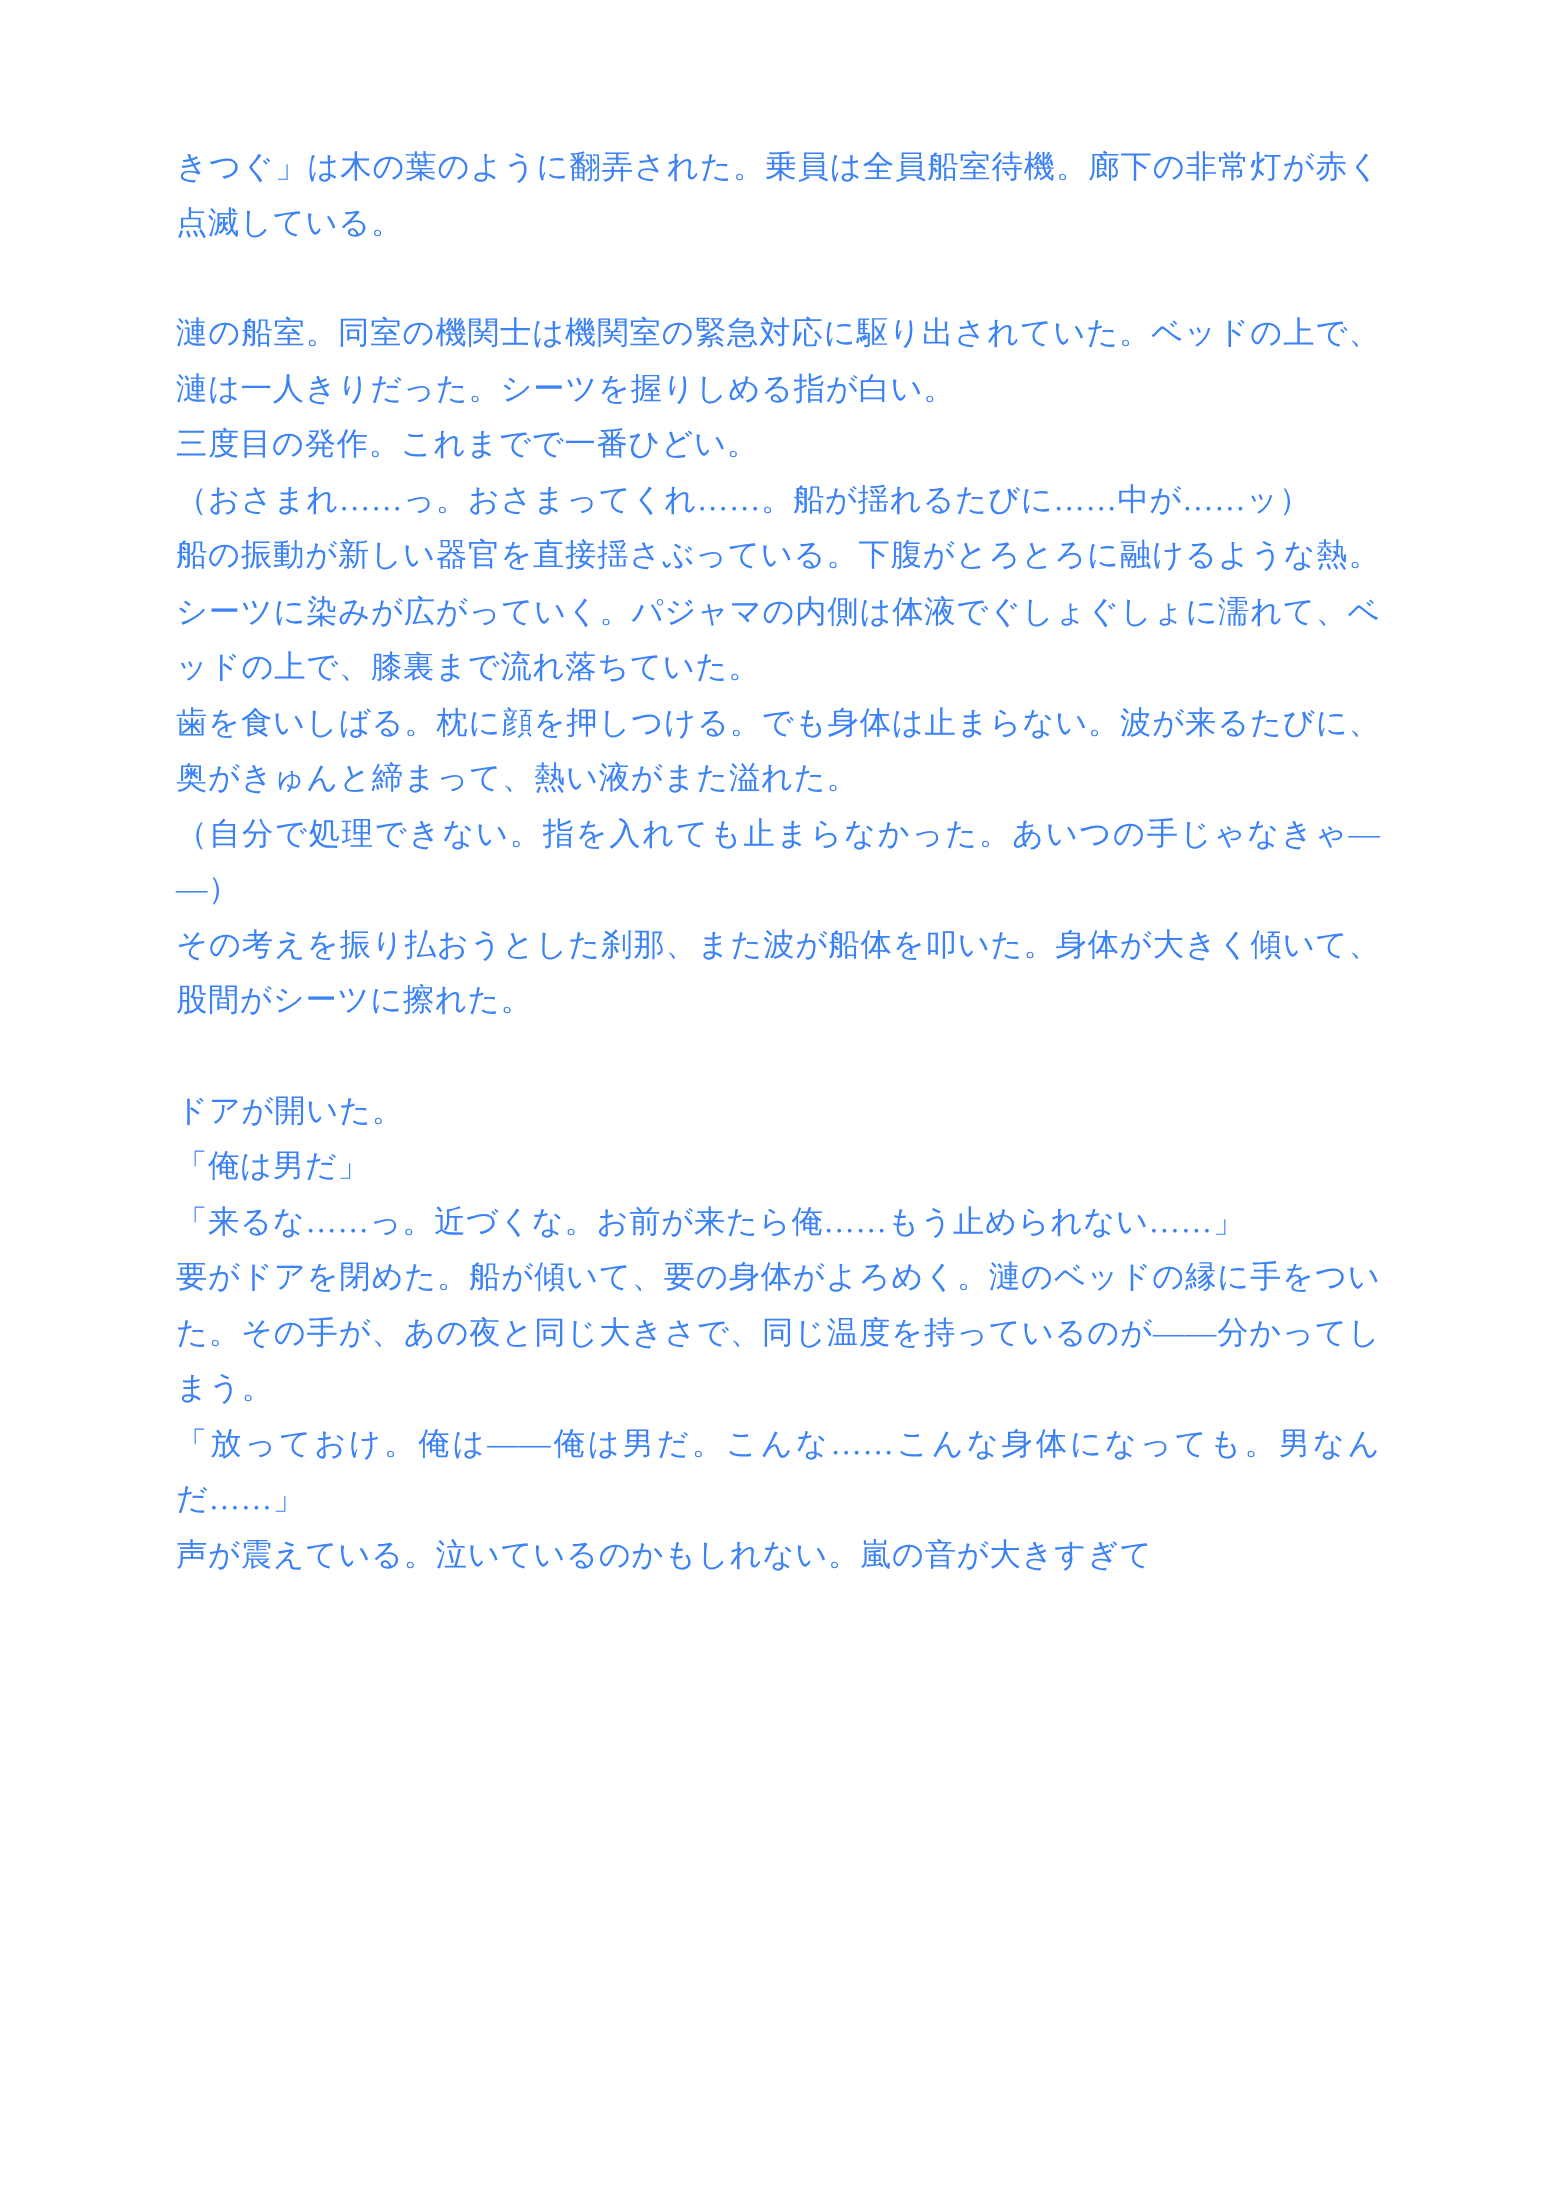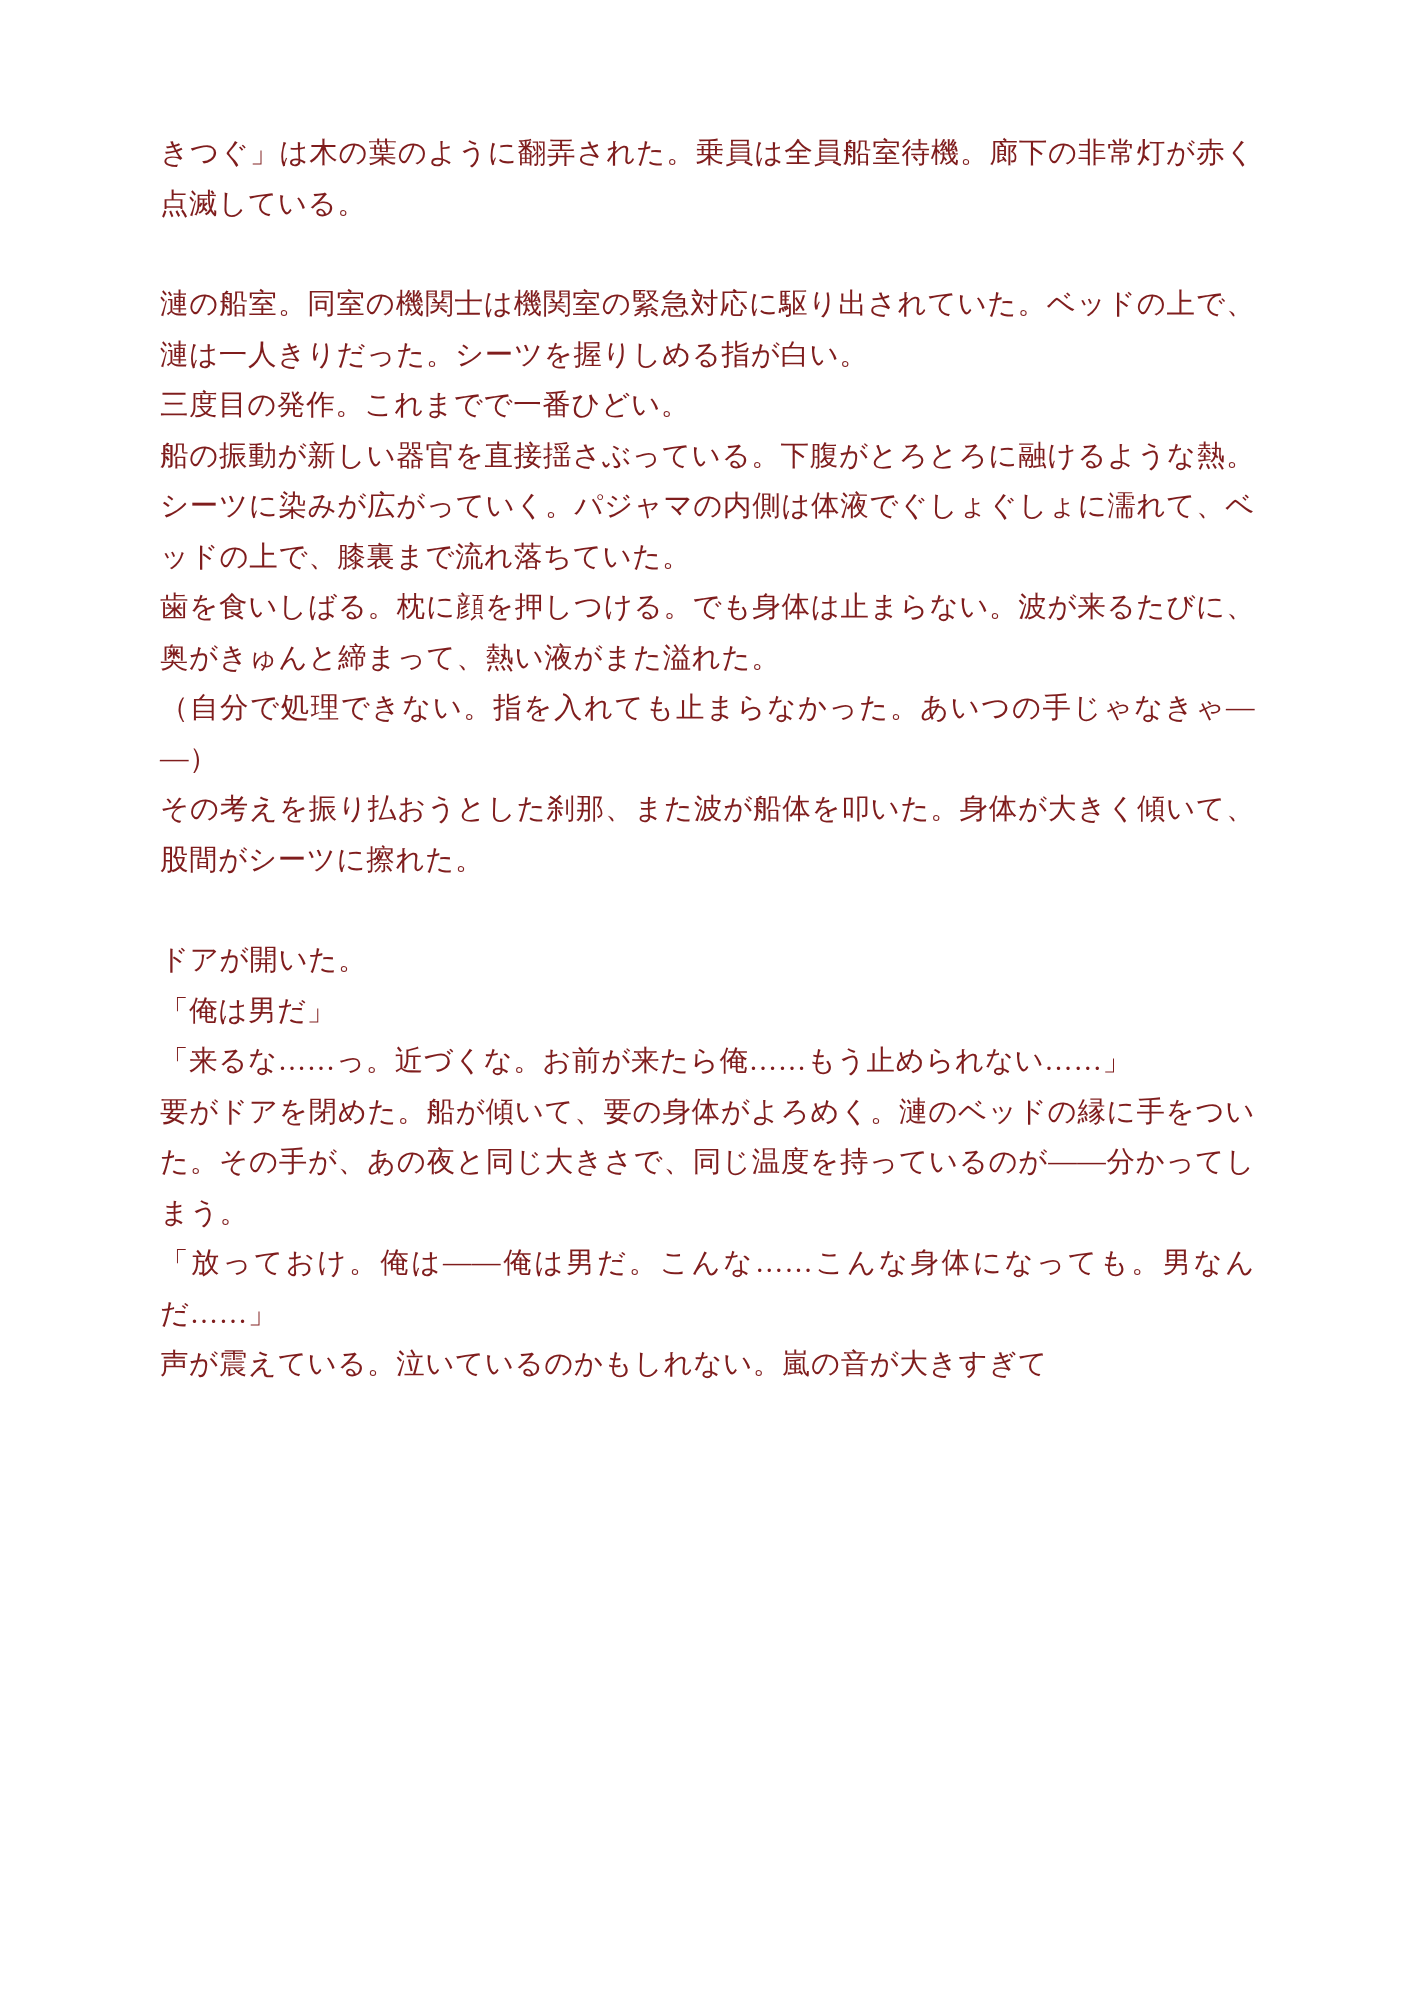--- a/index.html
+++ b/index.html
@@ -20,21 +20,21 @@
     height: 2000px;
     box-sizing: border-box;
     padding: 128px 160px 0 160px;
   }
   .body-text {
     font-size: 28.5px;
     line-height: 50.5px;
     letter-spacing: 0.6px;
     text-align: justify;
     text-justify: inter-character;
-    color: #7f1d1d;
+    color: #3b82f6;
   }
   .para {
     margin: 0;
     white-space: pre-wrap;
     word-break: break-all;
   }
   .gap {
     height: 50px;
   }
 </style>
@@ -44,20 +44,21 @@
 <div class="page">
 
   <div class="body-text">
 
     <p class="para">きつぐ」は木の葉のように翻弄された。乗員は全員船室待機。廊下の非常灯が赤く点滅している。</p>
 
     <div class="gap"></div>
 
     <p class="para">漣の船室。同室の機関士は機関室の緊急対応に駆り出されていた。ベッドの上で、漣は一人きりだった。シーツを握りしめる指が白い。</p>
     <p class="para">三度目の発作。これまでで一番ひどい。</p>
+    <p class="para">（おさまれ……っ。おさまってくれ……。船が揺れるたびに……中が……ッ）</p>
     <p class="para">船の振動が新しい器官を直接揺さぶっている。下腹がとろとろに融けるような熱。シーツに染みが広がっていく。パジャマの内側は体液でぐしょぐしょに濡れて、ベッドの上で、膝裏まで流れ落ちていた。</p>
     <p class="para">歯を食いしばる。枕に顔を押しつける。でも身体は止まらない。波が来るたびに、奥がきゅんと締まって、熱い液がまた溢れた。</p>
     <p class="para">（自分で処理できない。指を入れても止まらなかった。あいつの手じゃなきゃ――）</p>
     <p class="para">その考えを振り払おうとした刹那、また波が船体を叩いた。身体が大きく傾いて、股間がシーツに擦れた。</p>
 
     <div class="gap"></div>
 
     <p class="para">ドアが開いた。</p>
     <p class="para">「俺は男だ」</p>
     <p class="para">「来るな……っ。近づくな。お前が来たら俺……もう止められない……」</p>

